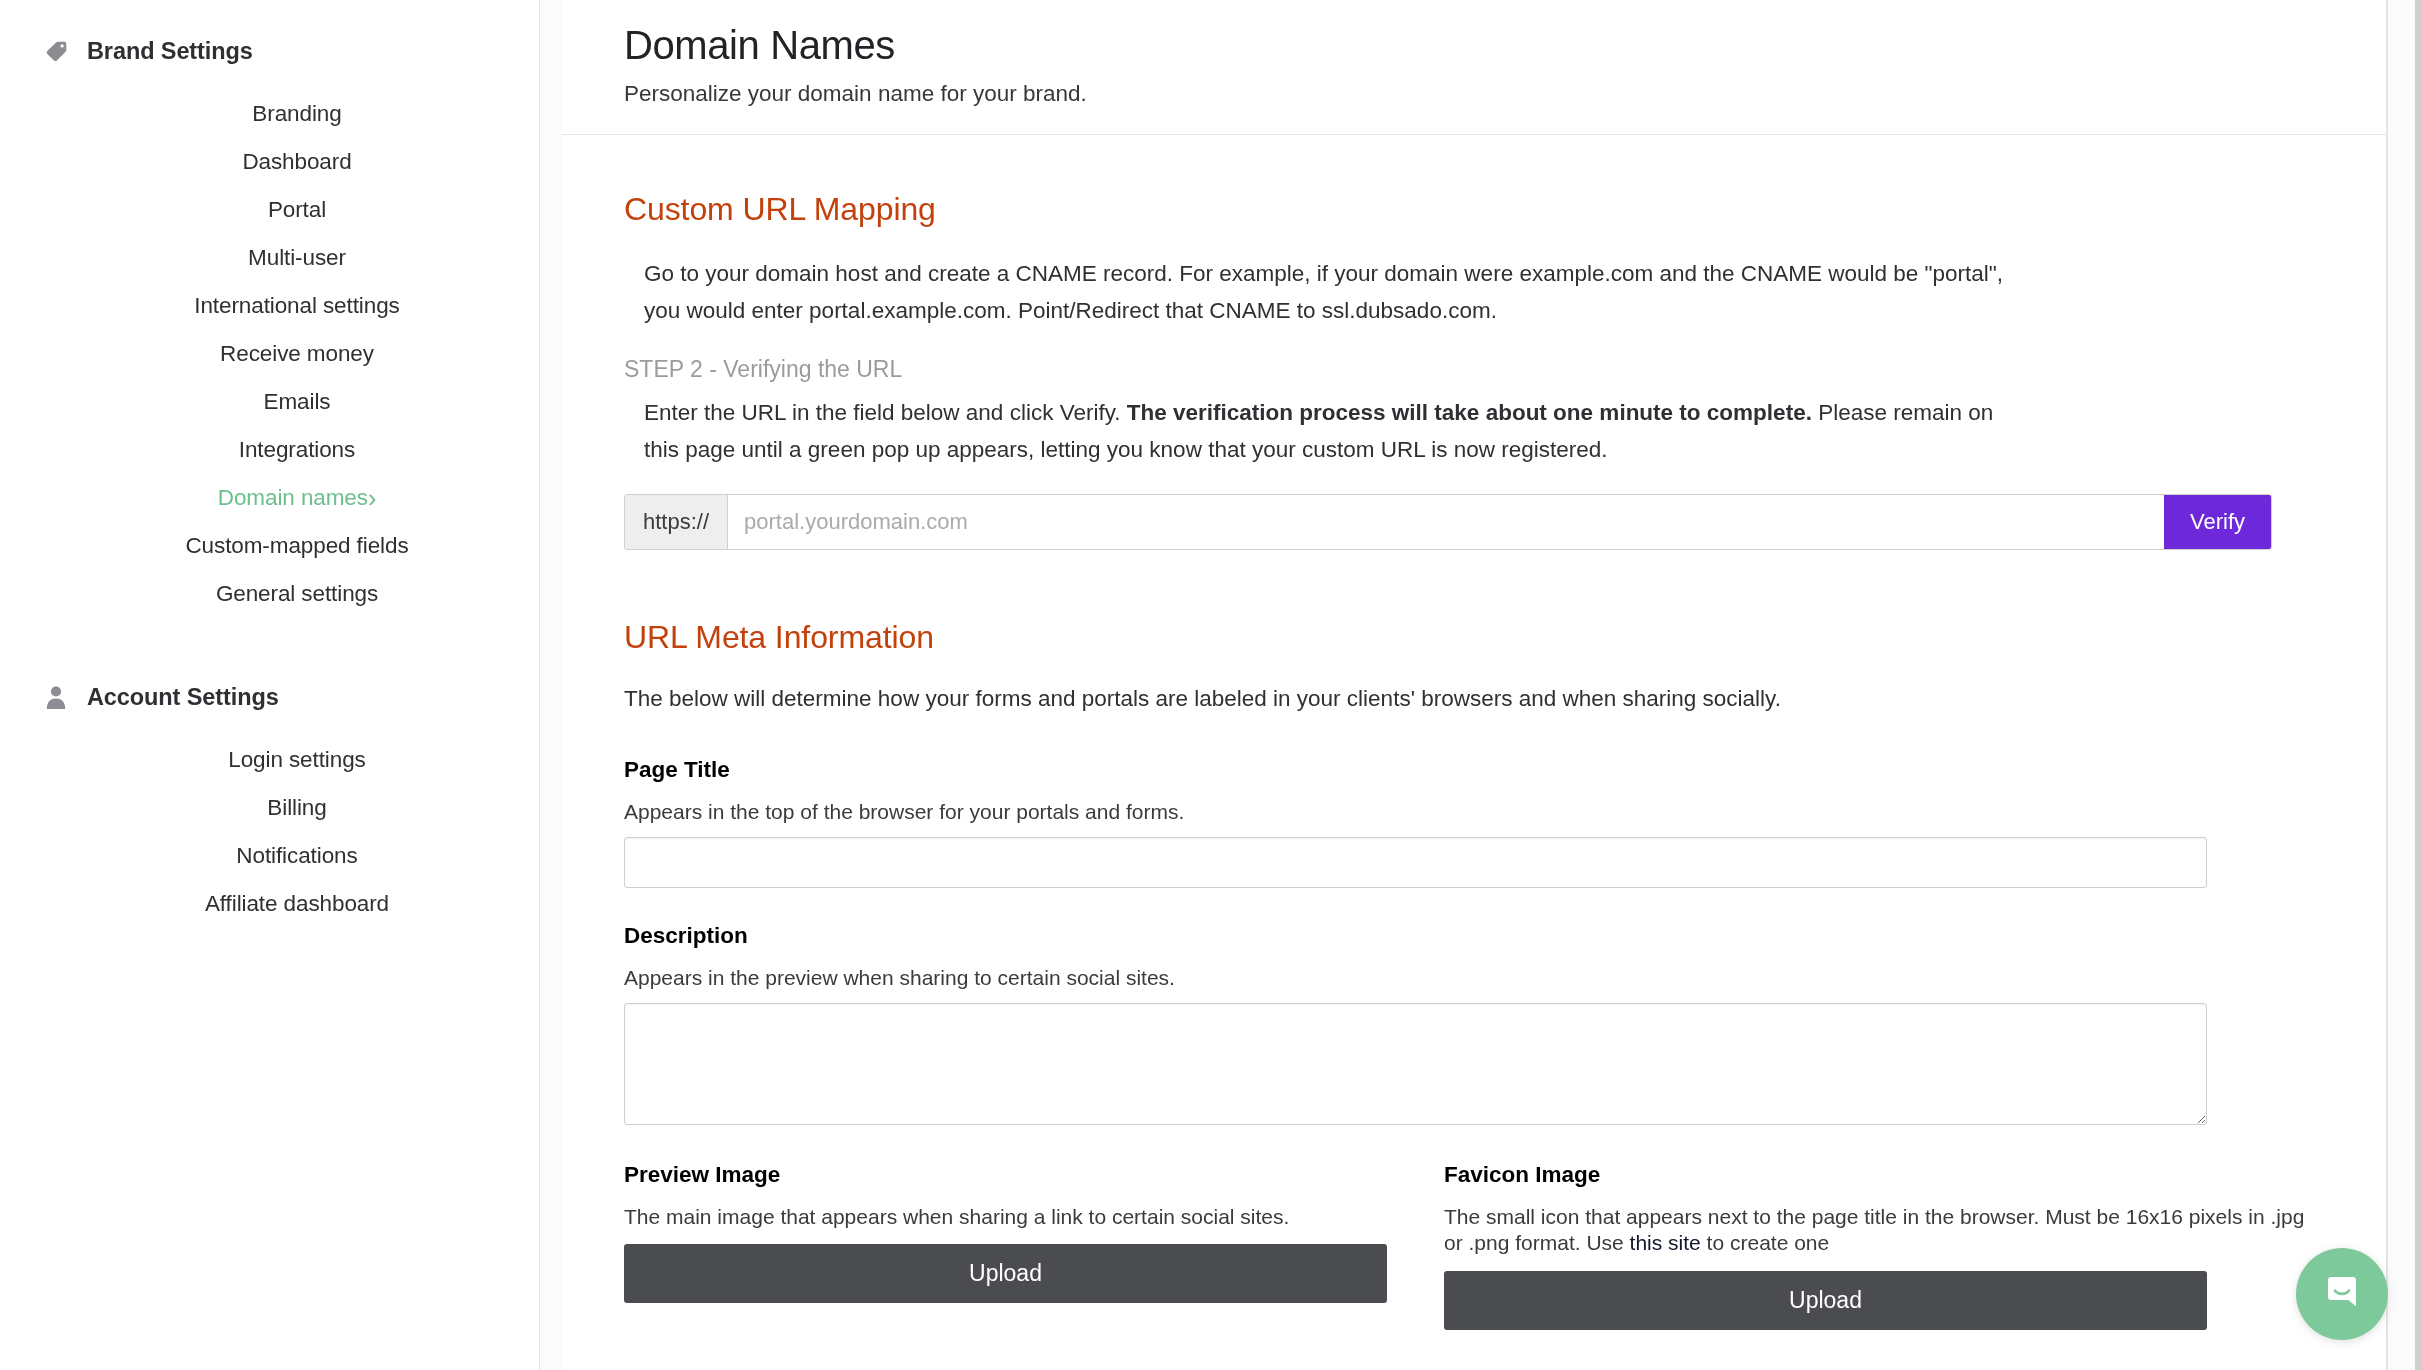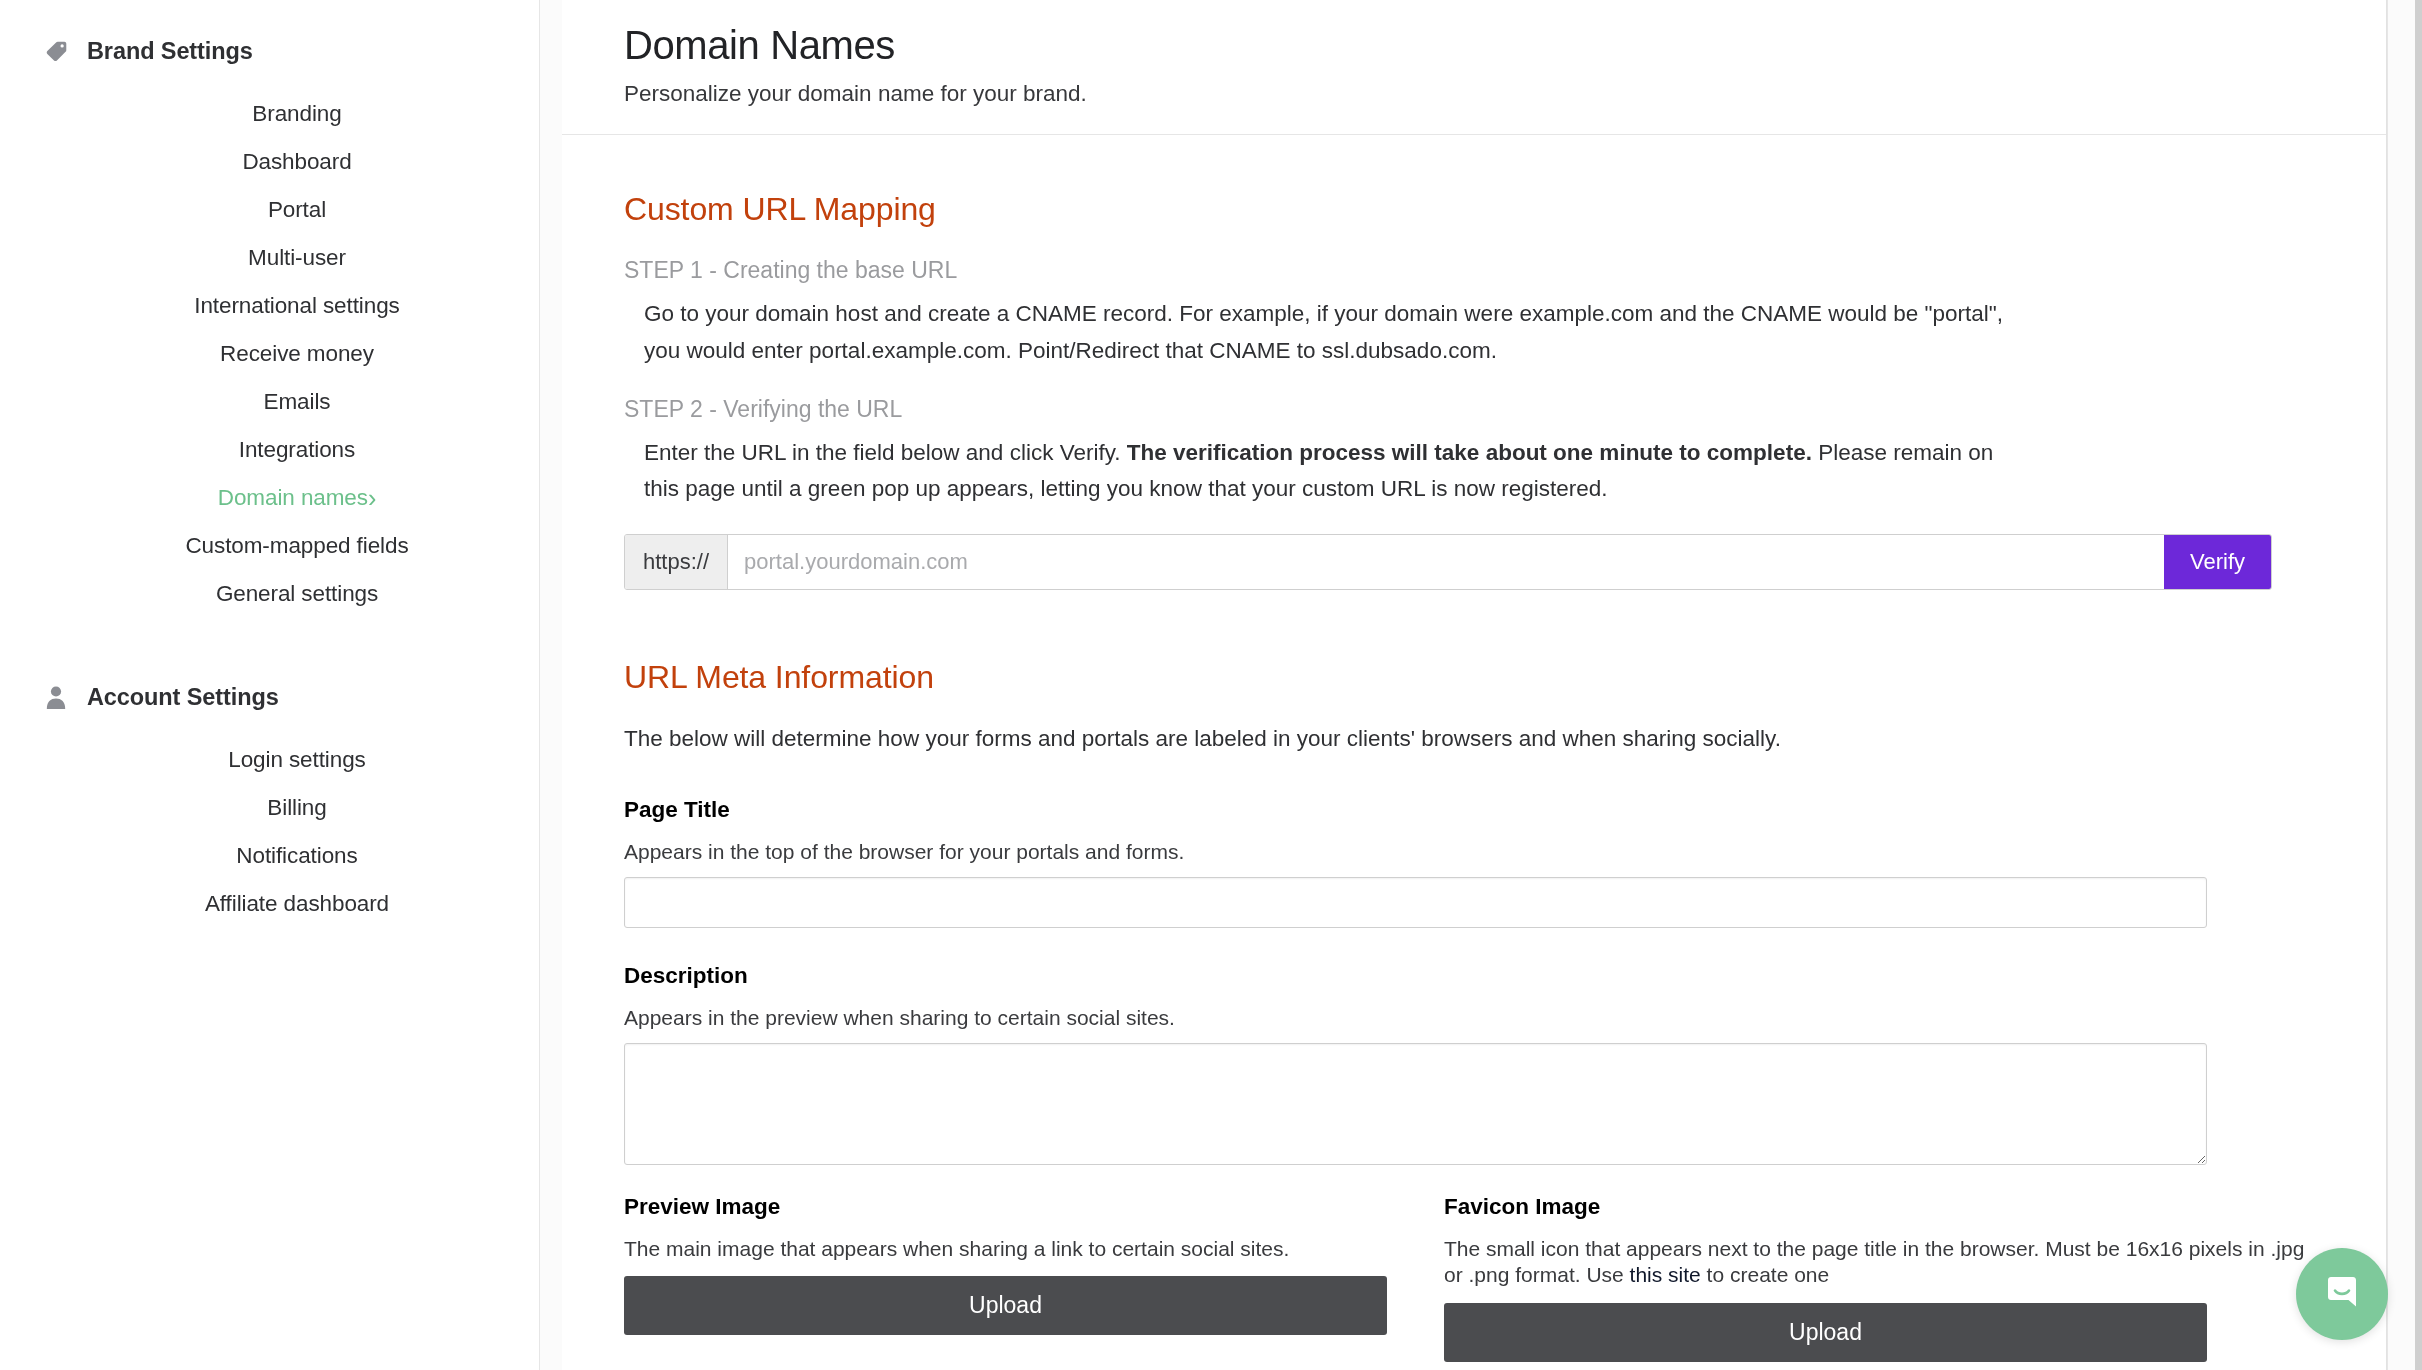--- a/index.html
+++ b/index.html
@@ -240,21 +240,21 @@
     box-shadow: inset 0 1px 2px rgba(0,0,0,0.06);
     resize: vertical;
     color: #2f3033;
     display: block;
     background: #fff;
   }
   .gap-28 { height: 34px; }
 
   .two-col {
     display: flex;
-    margin-top: 28px;
+    margin-top: 36px;
   }
   .col-left { width: 820px; flex: 0 0 820px; }
   .col-right { flex: 1 1 auto; }
 
   .upload-btn {
     display: block;
     width: 763px;
     background: #4b4c4f;
     color: #fff;
     border: 0;
@@ -407,21 +407,20 @@
       <div class="page-head">
         <h1 class="page-title">Domain Names</h1>
         <p class="page-sub">Personalize your domain name for your brand.</p>
       </div>
 
       <div class="content">
 
         <section>
           <h2 class="section-title">Custom URL Mapping</h2>
 
-          <p class="step-label">STEP 1 - Creating the base URL</p>
           <p class="step-body">Go to your domain host and create a CNAME record. For example, if your domain were example.com and the CNAME would be "portal", you would enter portal.example.com. Point/Redirect that CNAME to ssl.dubsado.com.</p>
 
           <p class="step-label">STEP 2 - Verifying the URL</p>
           <p class="step-body"><span>Enter the URL in the field below and click Verify. </span><b>The verification process will take about one minute to complete.</b><span> Please remain on this page until a green pop up appears, letting you know that your custom URL is now registered.</span></p>
 
           <div class="url-row">
             <div class="url-prefix">https://</div>
             <input class="url-input" type="text" placeholder="portal.yourdomain.com" style="">
             <button class="verify-btn">Verify</button>
           </div>

